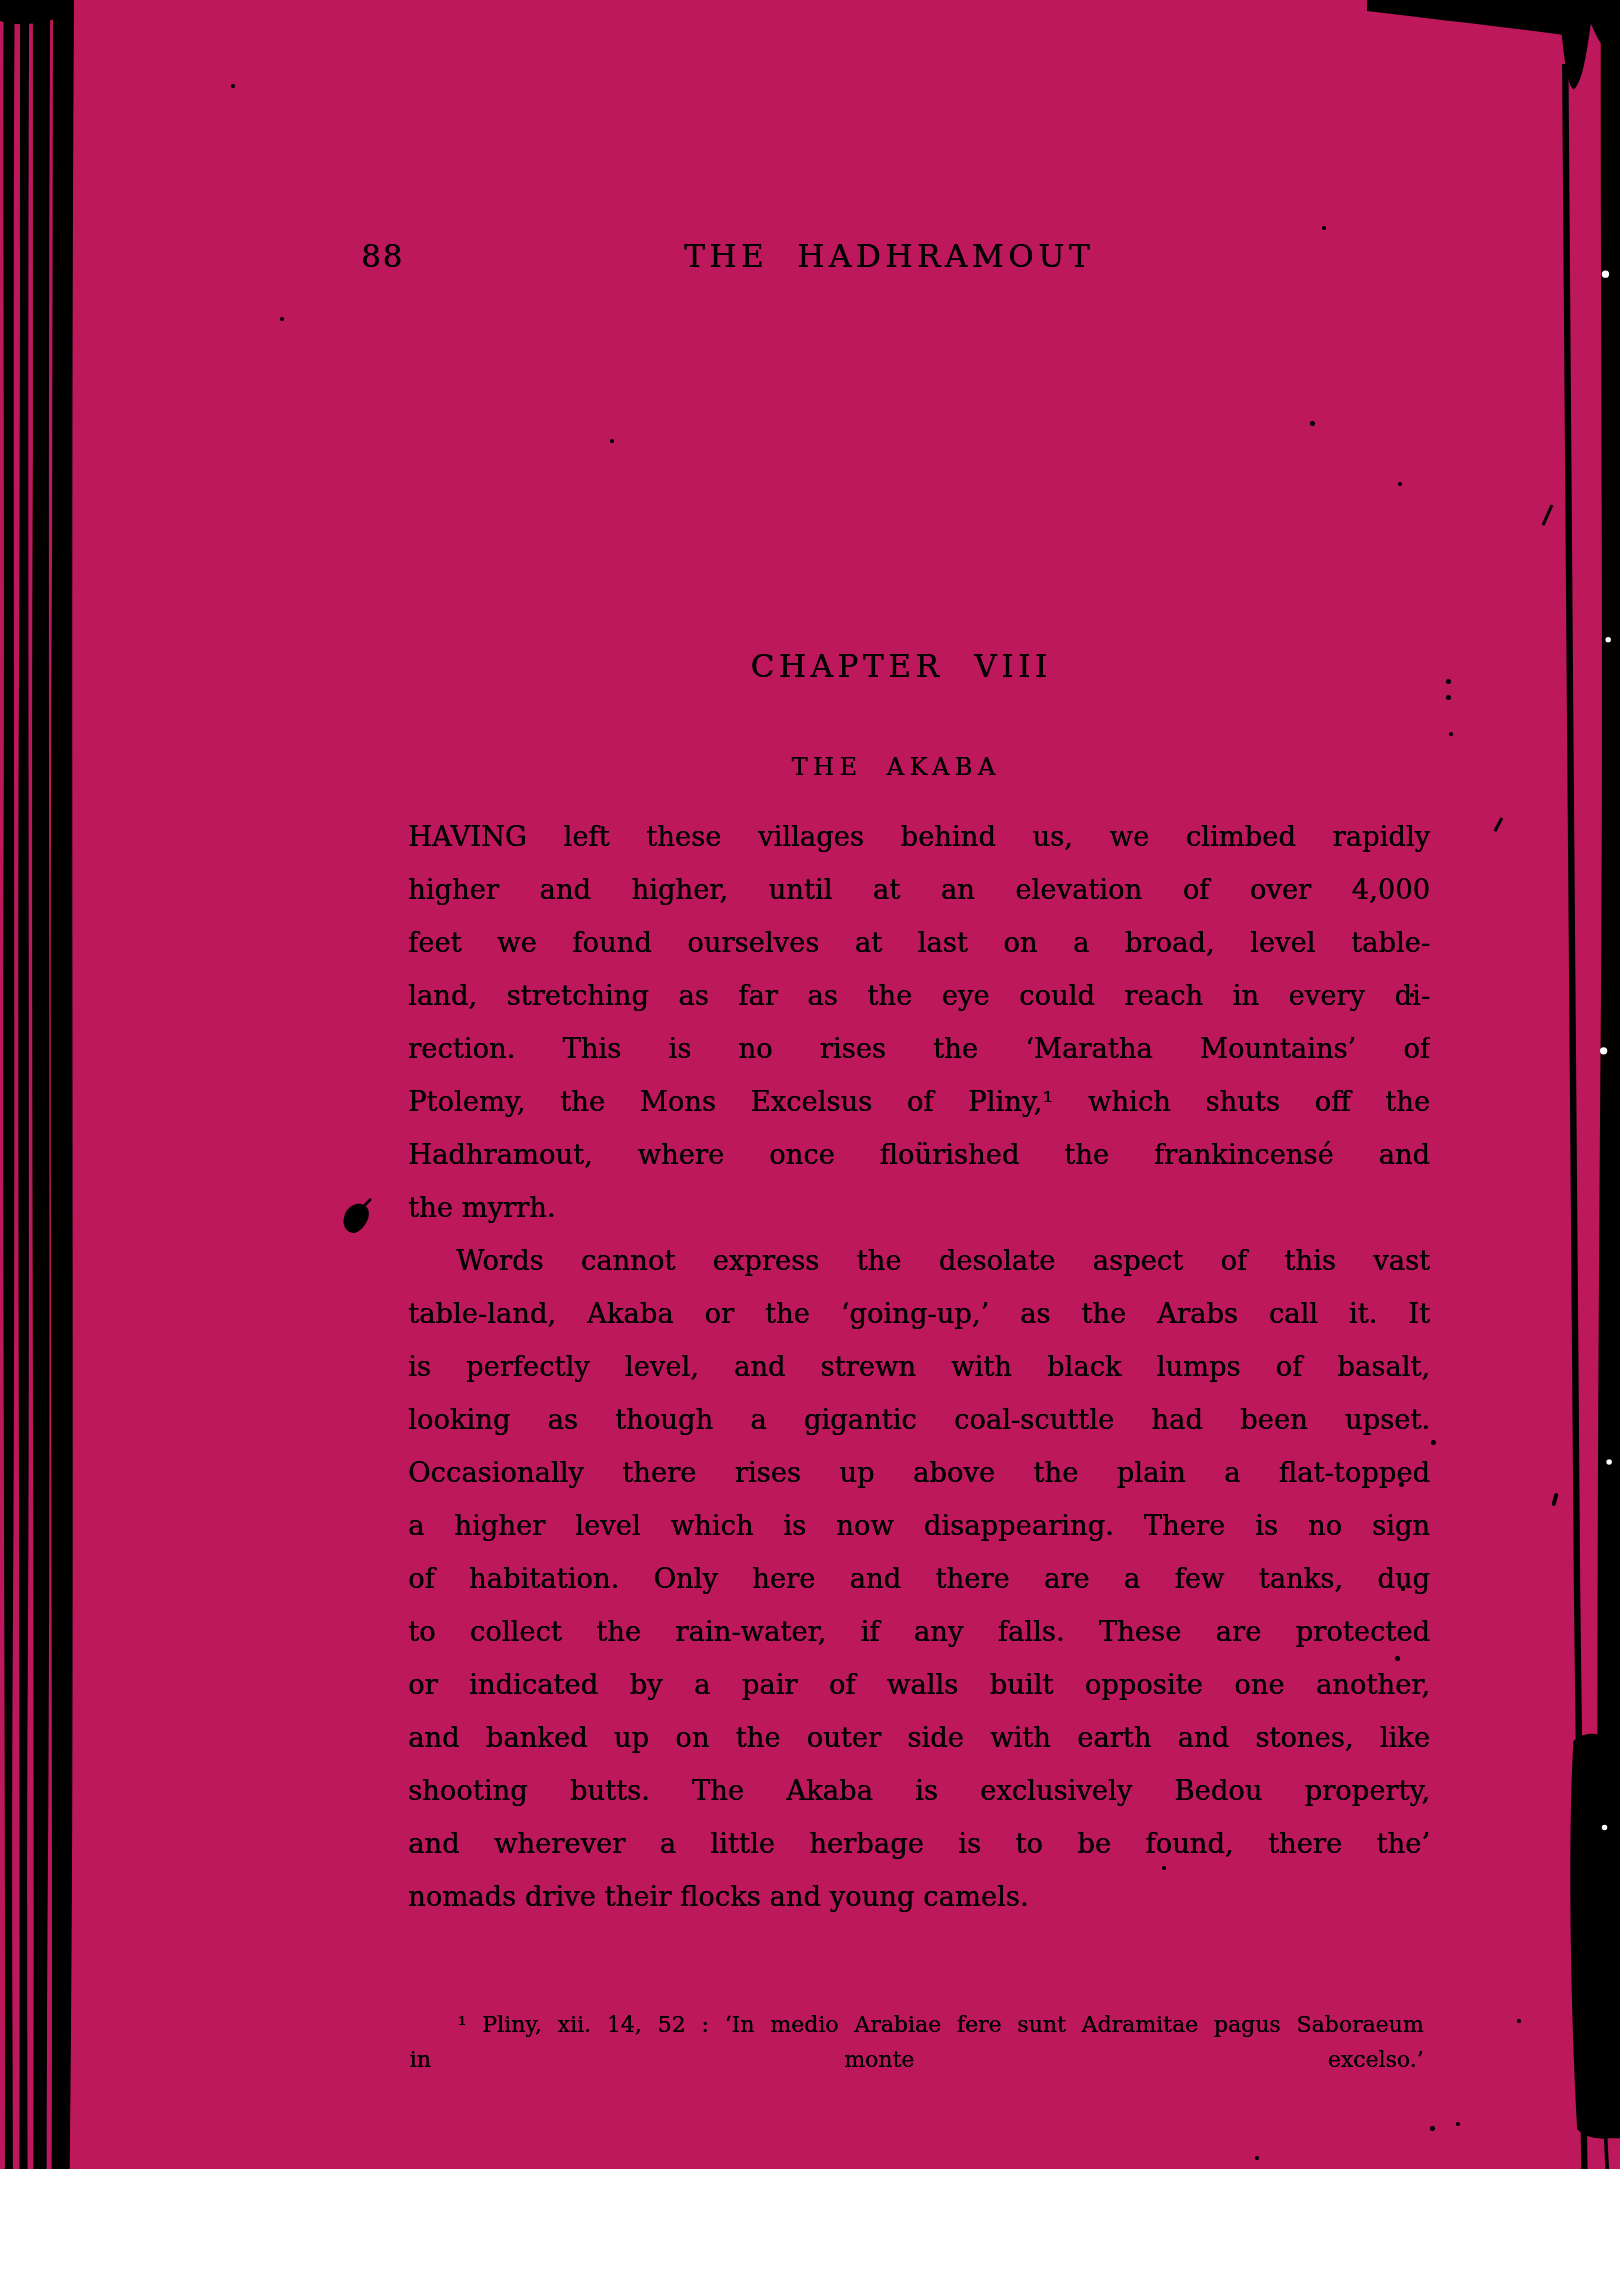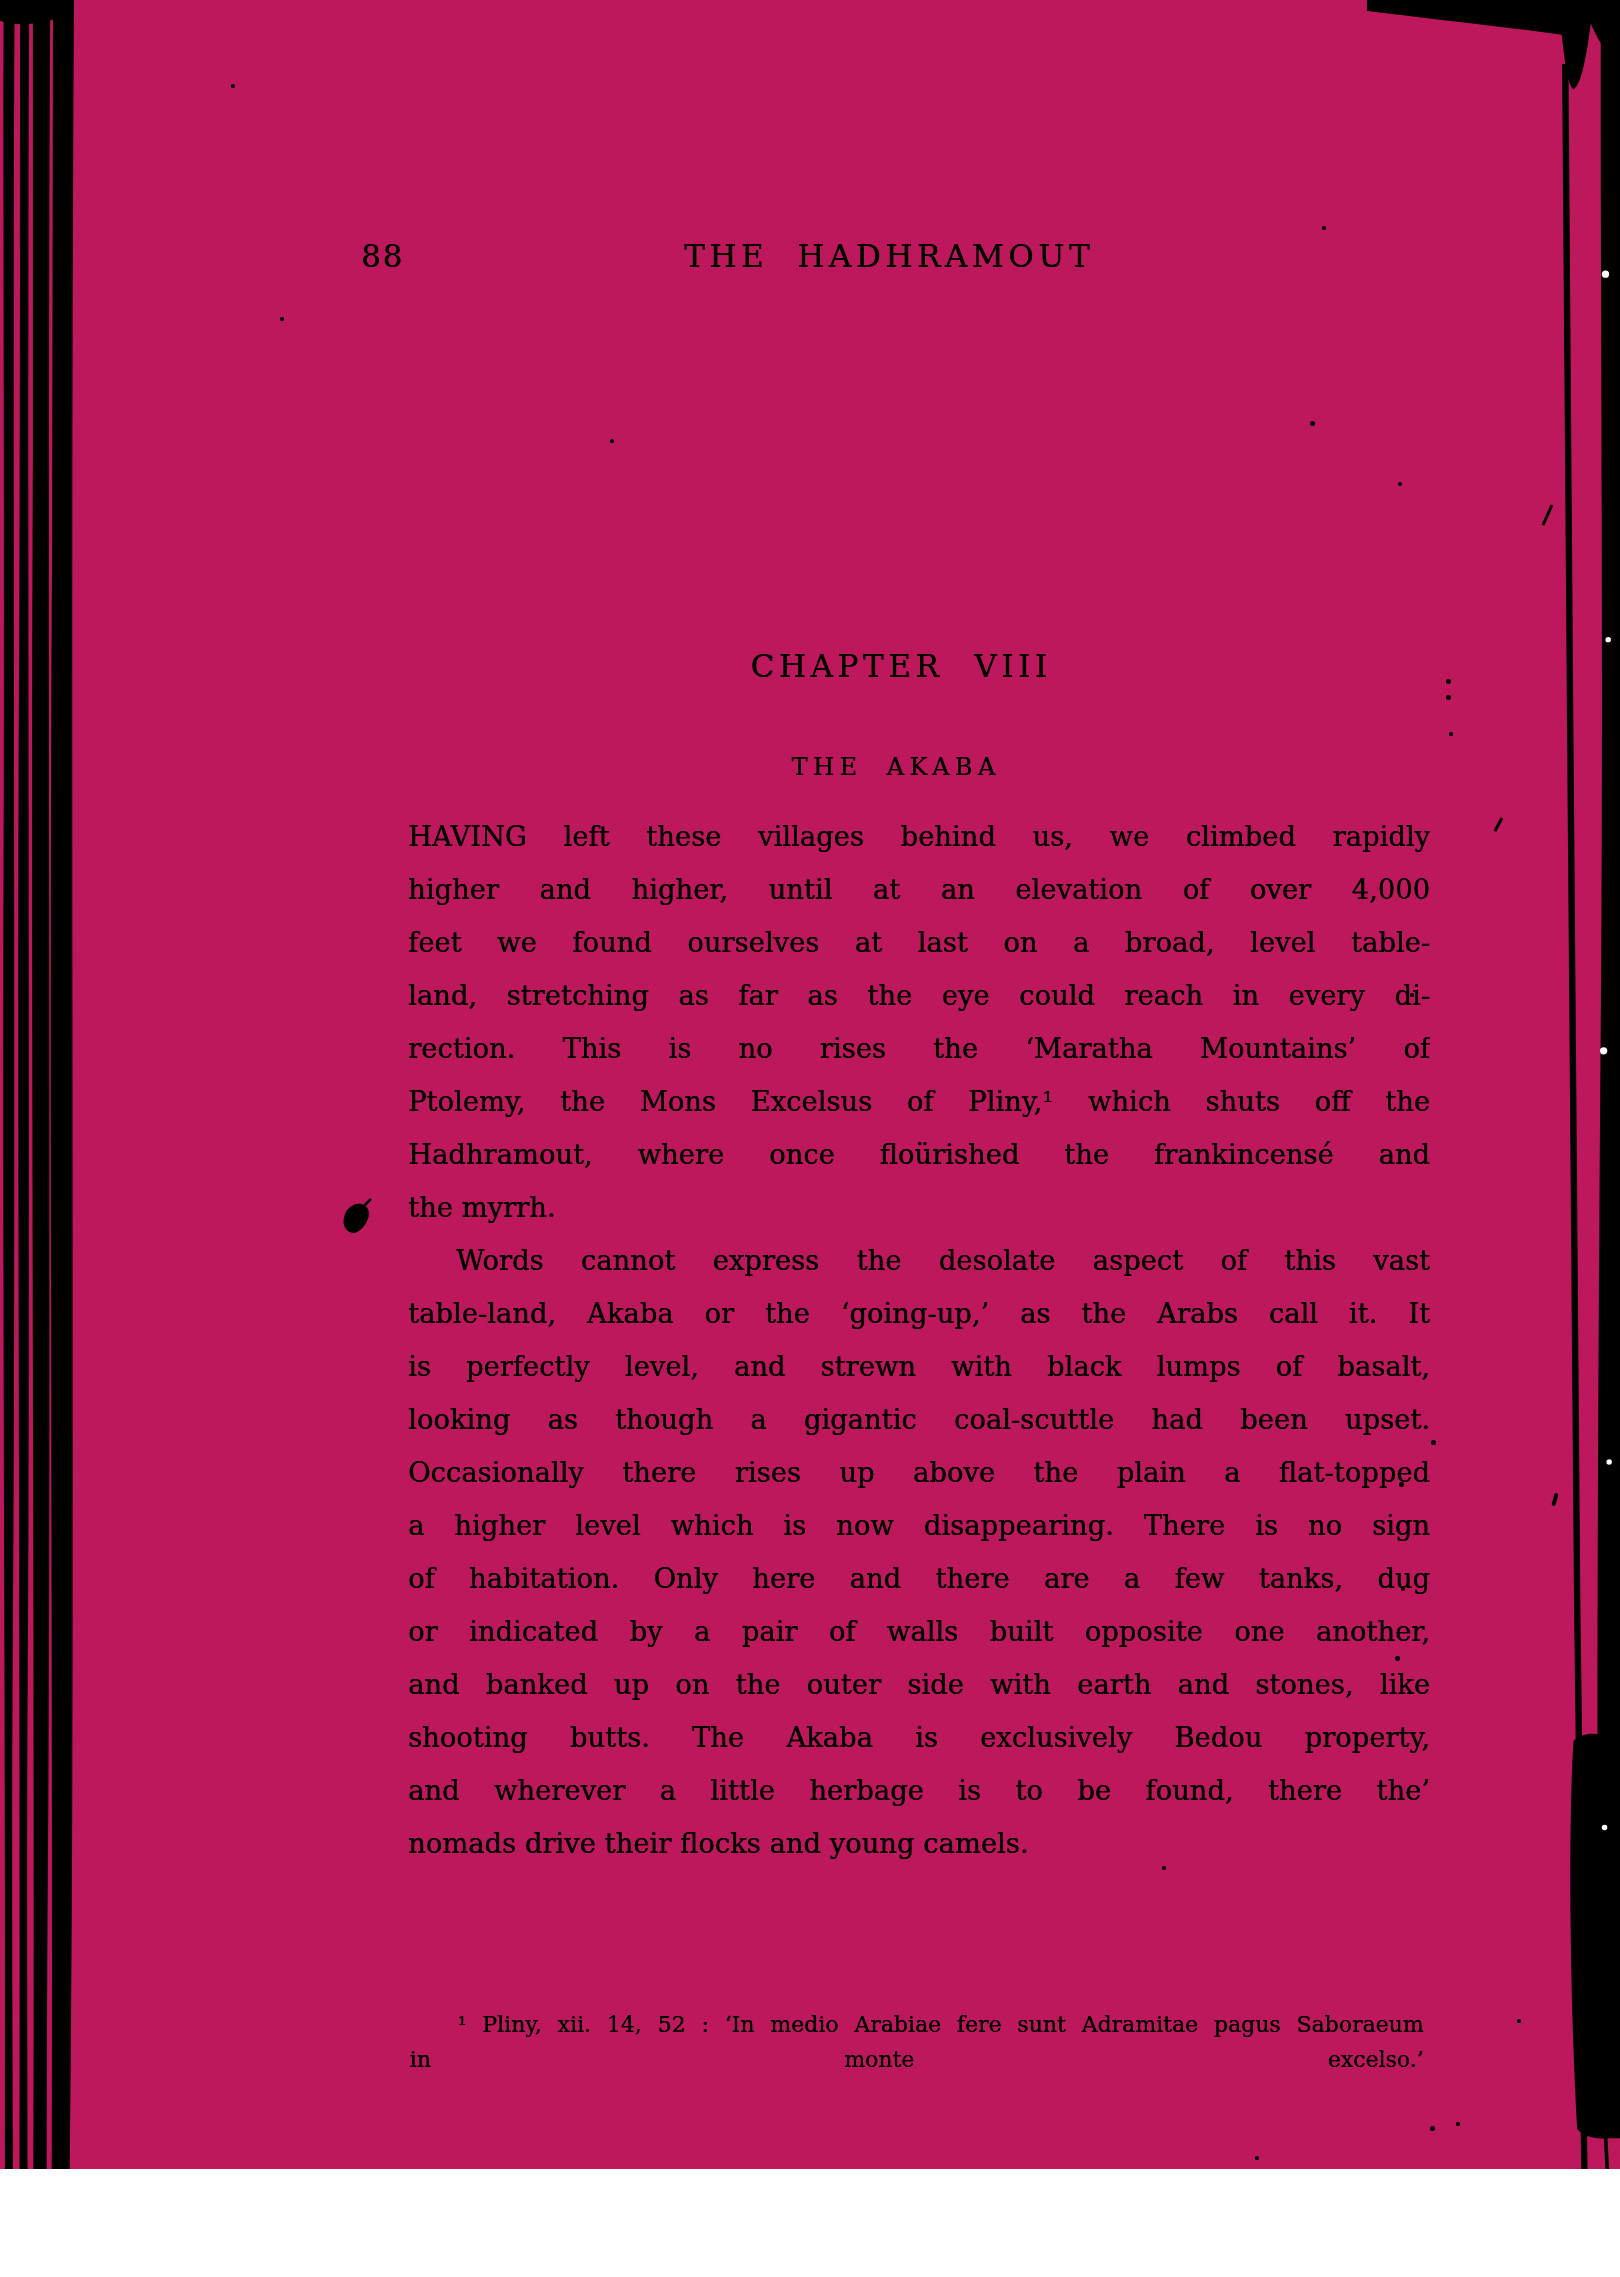--- a/index.html
+++ b/index.html
@@ -217,20 +217,21 @@
           <div class="tline short">the myrrh.</div>
         </div>
       <div class="para">
           <div class="tline indent">Words cannot express the desolate aspect of this vast</div>
           <div class="tline">table-land, Akaba or the ‘going-up,’ as the Arabs call it.  It</div>
           <div class="tline">is perfectly level, and strewn with black lumps of basalt,</div>
           <div class="tline">looking as though a gigantic coal-scuttle had been upset.</div>
           <div class="tline">Occasionally there rises up above the plain a flat-topped</div>
           <div class="tline">a higher level which is now disappearing.  There is no sign</div>
           <div class="tline">of habitation.  Only here and there are a few tanks, dug</div>
+          <div class="tline">to collect the rain-water, if any falls.  These are protected</div>
           <div class="tline">or indicated by a pair of walls built opposite one another,</div>
           <div class="tline">and banked up on the outer side with earth and stones, like</div>
           <div class="tline">shooting butts.  The Akaba is exclusively Bedou property,</div>
           <div class="tline">and wherever a little herbage is to be found, there the’</div>
           <div class="tline short">nomads drive their flocks and young camels.</div>
         </div>
     </div>
 
     <div class="footnote">
         <div class="tline indent">¹ Pliny, xii. 14, 52 : ‘In medio Arabiae fere sunt Adramitae pagus Saboraeum</div>

